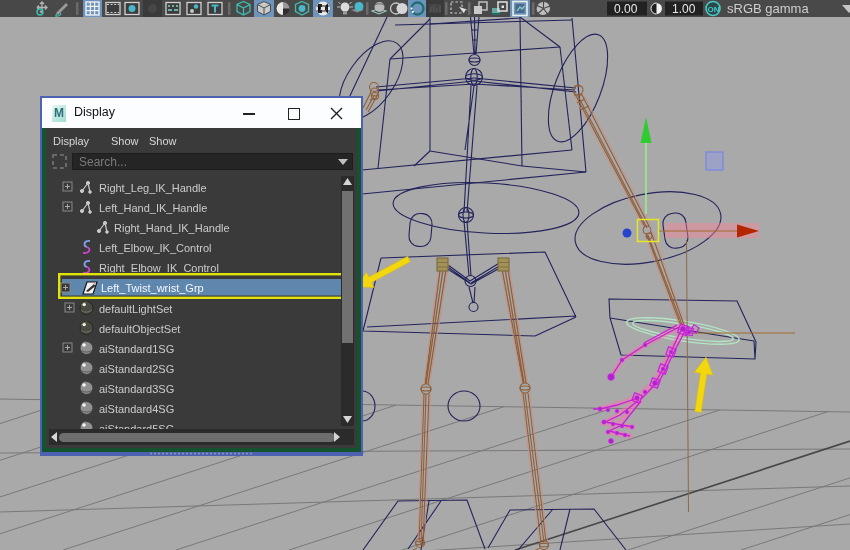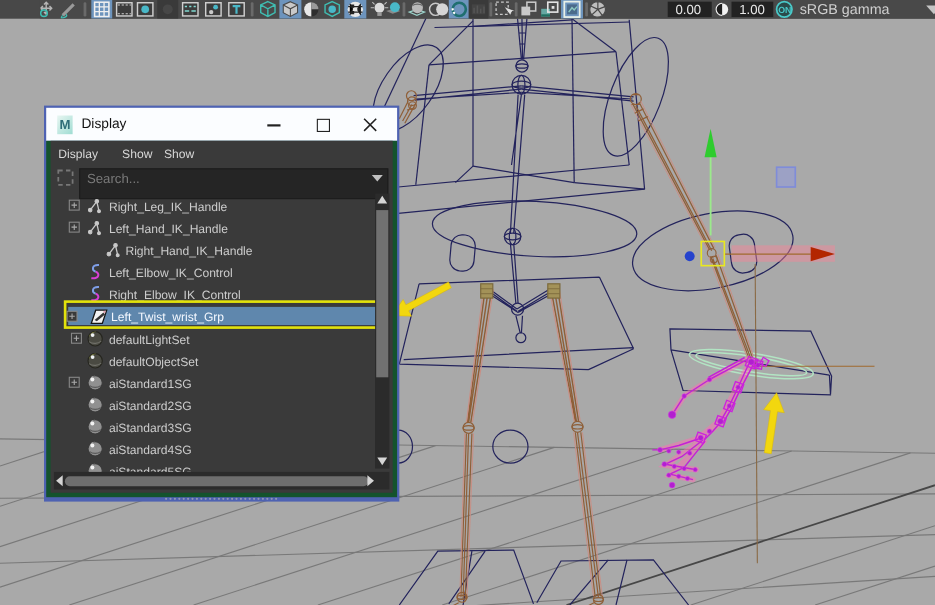--- a/index.html
+++ b/index.html
@@ -349,21 +349,21 @@
 </div>
 <div class="wbody">
       <div class="winner">
   <div class="mtxt" style="position:absolute;left:7px;top:7px;">Display</div>
   <div class="mtxt" style="position:absolute;left:65px;top:7px;">Show</div>
   <div class="mtxt" style="position:absolute;left:103px;top:7px;">Show</div>
 
   <svg style="position:absolute;left:5px;top:25px;" width="17" height="17">
           <rect x="2" y="2" width="13" height="13" fill="none" stroke="#777" stroke-width="1.6" stroke-dasharray="4 3"></rect>
         </svg>
-  <div style="position:absolute;left:26px;top:25px;width:281px;height:28px;background:#252525;border:1px solid #1d1d1d;color:#7a7a7a;font-size:12px;line-height:17px;padding-left:6px;box-sizing:border-box;">Search...</div>
+  <div style="position:absolute;left:26px;top:25px;width:281px;height:17px;background:#252525;border:1px solid #1d1d1d;color:#7a7a7a;font-size:12px;line-height:17px;padding-left:6px;box-sizing:border-box;">Search...</div>
   <svg style="position:absolute;left:291px;top:30px;" width="12" height="8">
           <polygon points="1,1 11,1 6,7" fill="#c0c0c0"></polygon>
         </svg>
 
   <svg style="position:absolute;left:0;top:0;" width="308" height="310" viewBox="0 0 308 310">
   <defs>
   <g id="exp">
               <rect x="0" y="0" width="9" height="9" fill="#3a3a3a" stroke="#888" stroke-width="1"></rect>
               <path d="M2 4.5 h5 M4.5 2 v5" stroke="#aaa" stroke-width="1"></path>
             </g>

